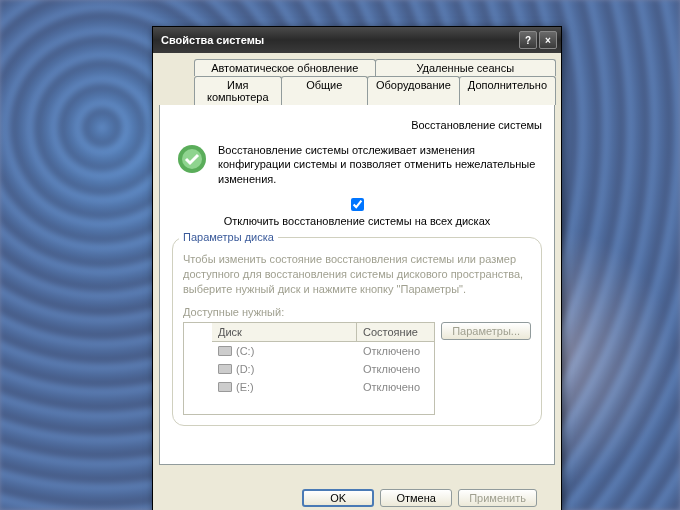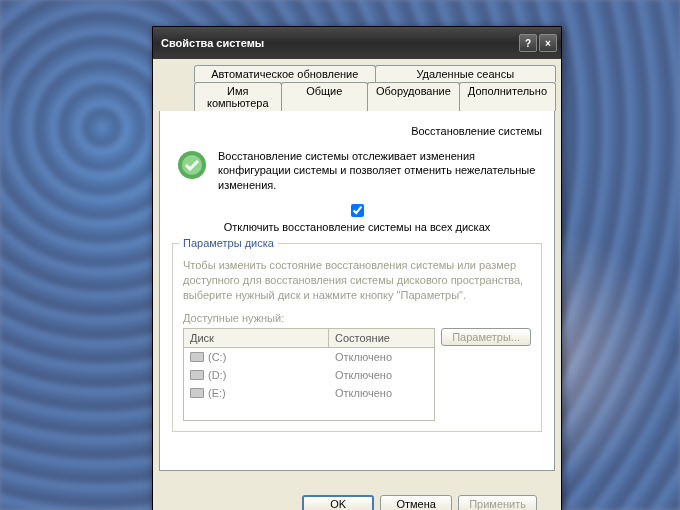--- a/index.html
+++ b/index.html
@@ -25,21 +25,21 @@
 }
 .window {
   position: absolute;
   left: 152px; top: 26px;
   width: 410px;
   background: #ece9d8;
   border: 1px solid #000;
   box-shadow: 2px 2px 8px rgba(0,0,0,0.5);
 }
 .titlebar {
-  height: 32px;
+  height: 26px;
   background: linear-gradient(to bottom, #4a4a4a 0%, #2a2a2a 50%, #3a3a3a 100%);
   display: flex; align-items: center;
   padding: 0 4px 0 8px;
   color: #fff;
 }
 .titlebar-text { font-weight: bold; flex: 1; }
 .titlebar-btn {
   width: 18px; height: 18px;
   background: linear-gradient(to bottom, #6a6a6a, #3a3a3a);
   border: 1px solid #888;
@@ -81,41 +81,42 @@
 .intro-icon {
   width: 32px; height: 32px;
   flex-shrink: 0;
 }
 .intro-text { font-size: 11px; line-height: 1.3; }
 .checkbox-row { display: flex; align-items: center; gap: 4px; padding: 2px 0 8px 0; flex-direction: column; }
 .checkbox-row input { width: 13px; height: 13px; }
 .checkbox-row label { color: #000; }
 .groupbox {
   border: 1px solid #d0d0bf;
-  border-radius: 0;
+  border-radius: 12px;
   padding: 8px 10px 10px 10px;
   margin-top: 2px;
 }
 .groupbox-title {
   position: relative;
   top: -15px; left: -4px;
   background: #fff;
   display: inline-block;
   padding: 0 4px;
   color: #3a5a9a;
   font-size: 11px;
   margin-bottom: -10px;
 }
 .disabled-text { color: #a0a090; font-size: 11px; line-height: 1.35; margin-top: -6px; }
 .sub-label { color: #a0a090; font-size: 11px; margin-top: 10px; }
 .drives-row { display: flex; gap: 6px; margin-top: 4px; align-items: flex-start; }
 .drives-list {
   flex: 1;
   border: 1px solid #c0c0b0;
   background: #fff;
+  padding-left: 28px;
 }
 .drives-header {
   display: flex;
   background: #f5f4ea;
   border-bottom: 1px solid #c0c0b0;
 }
 .drives-header .col {
   padding: 3px 6px;
   border-right: 1px solid #c0c0b0;
   font-size: 11px;

